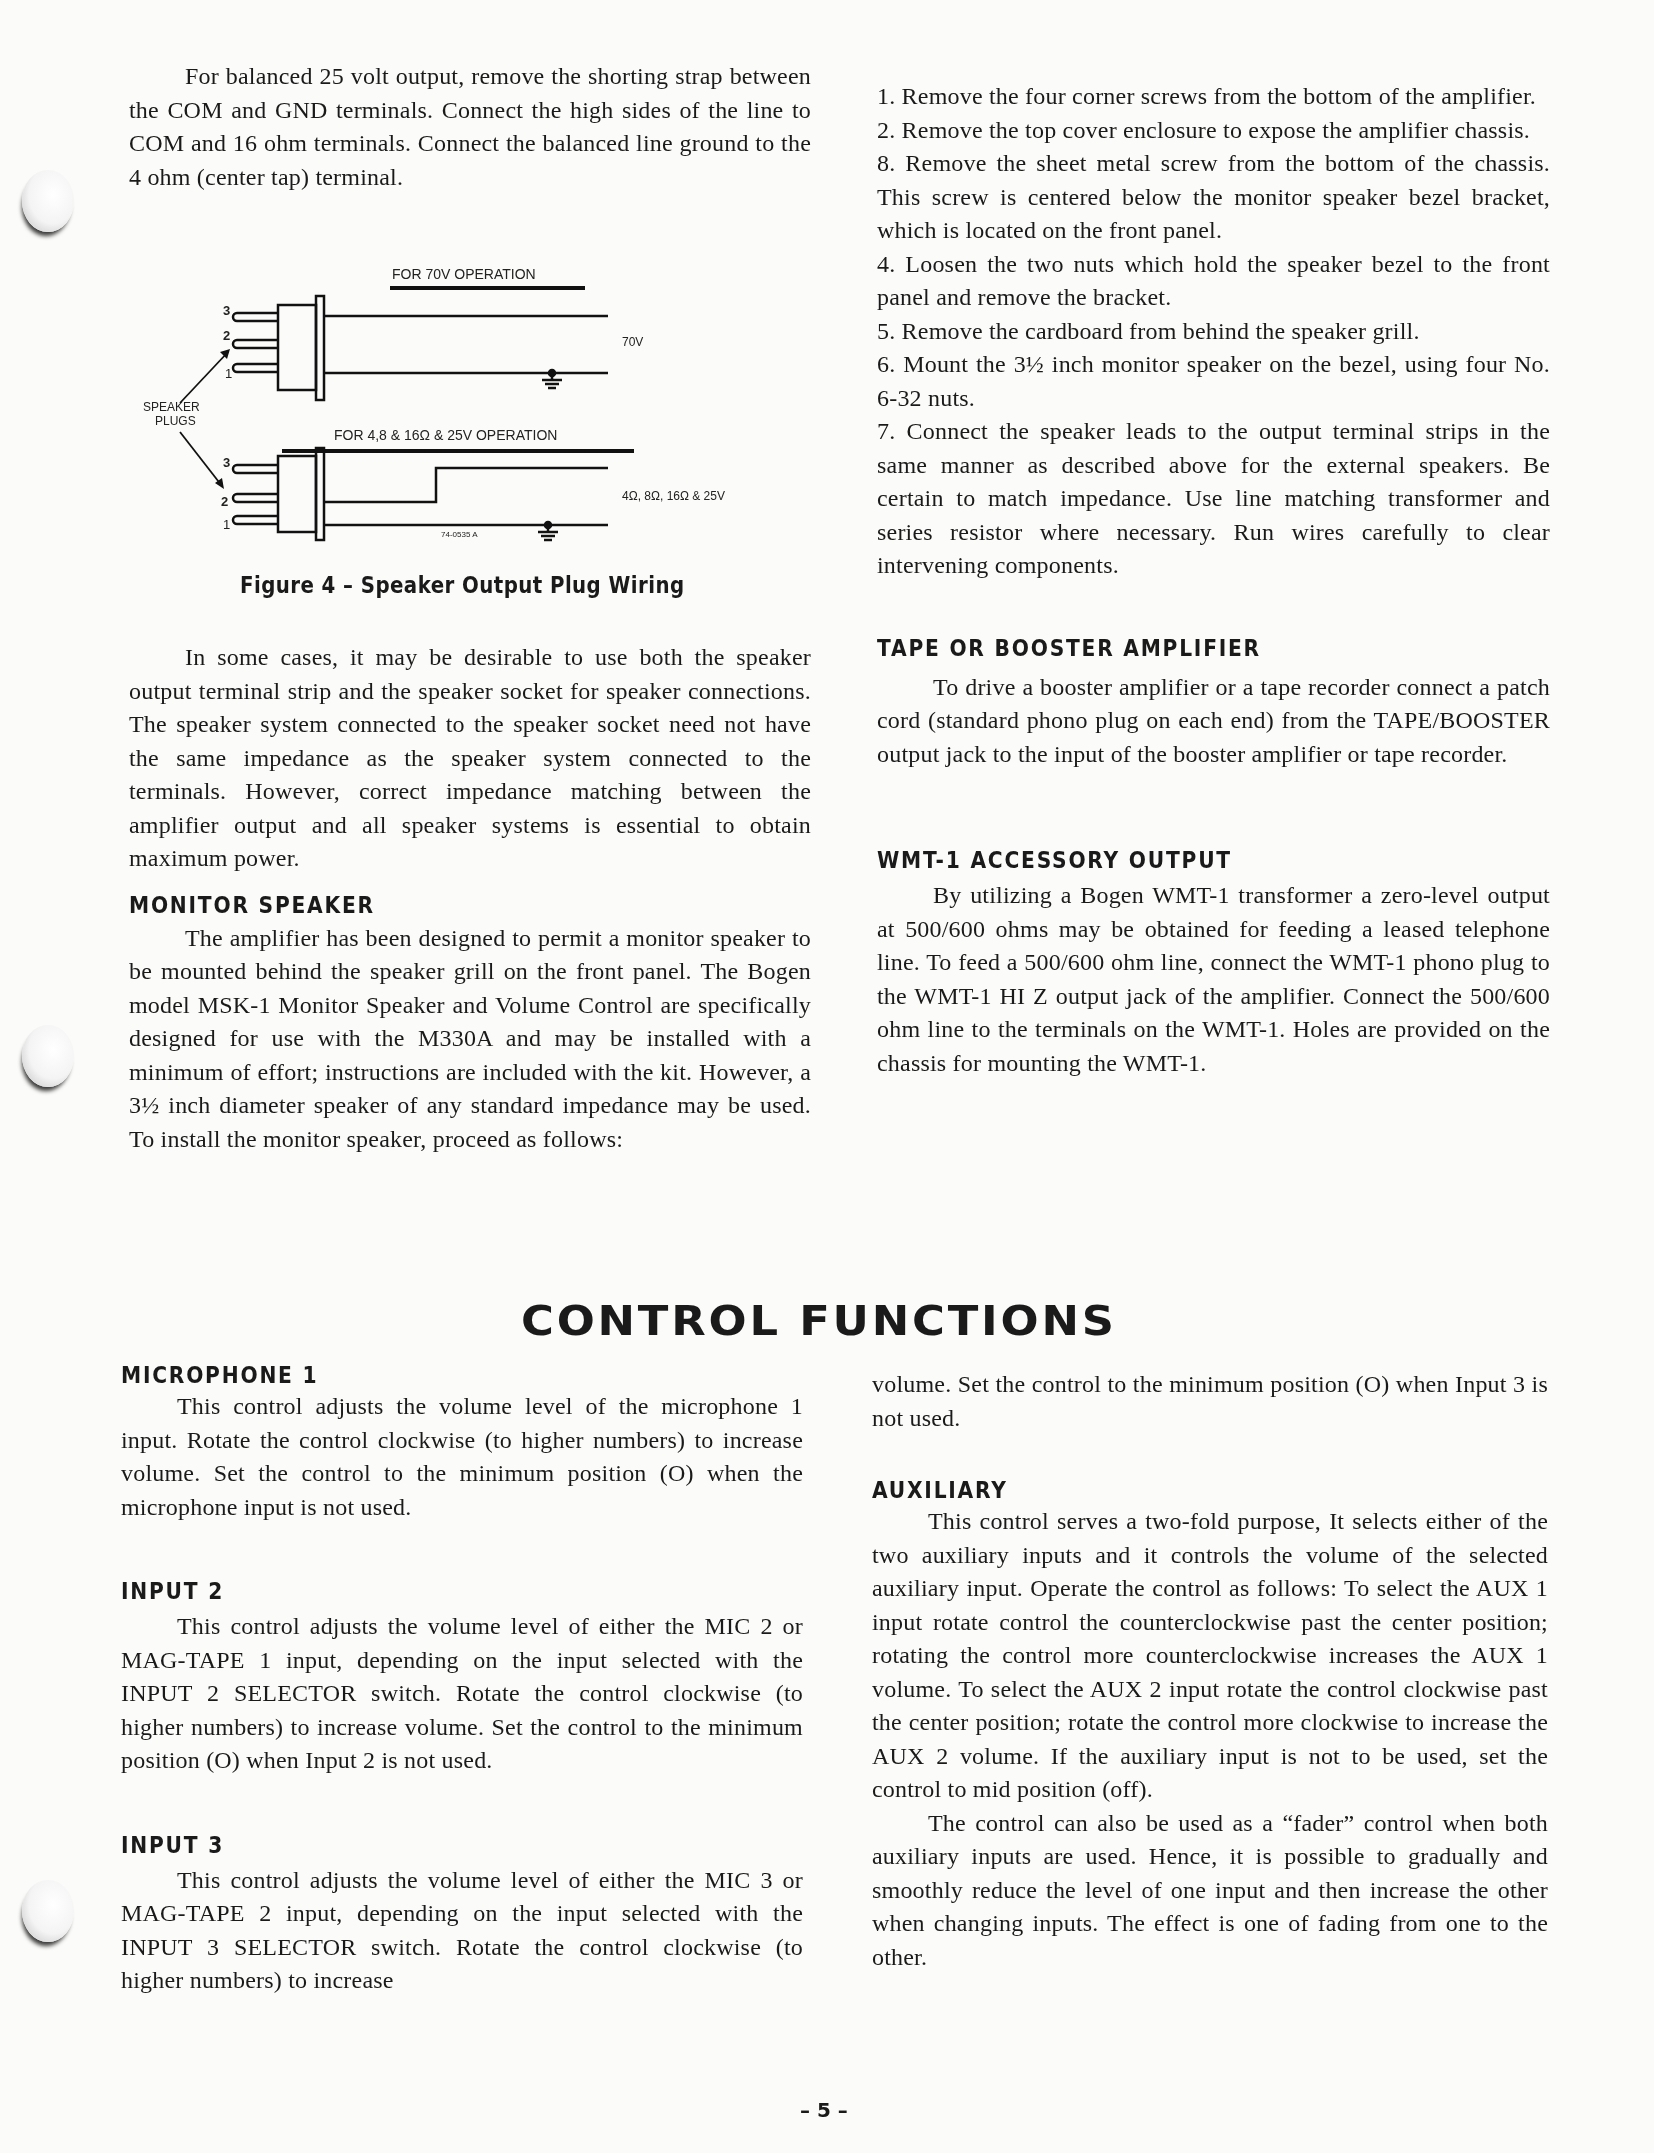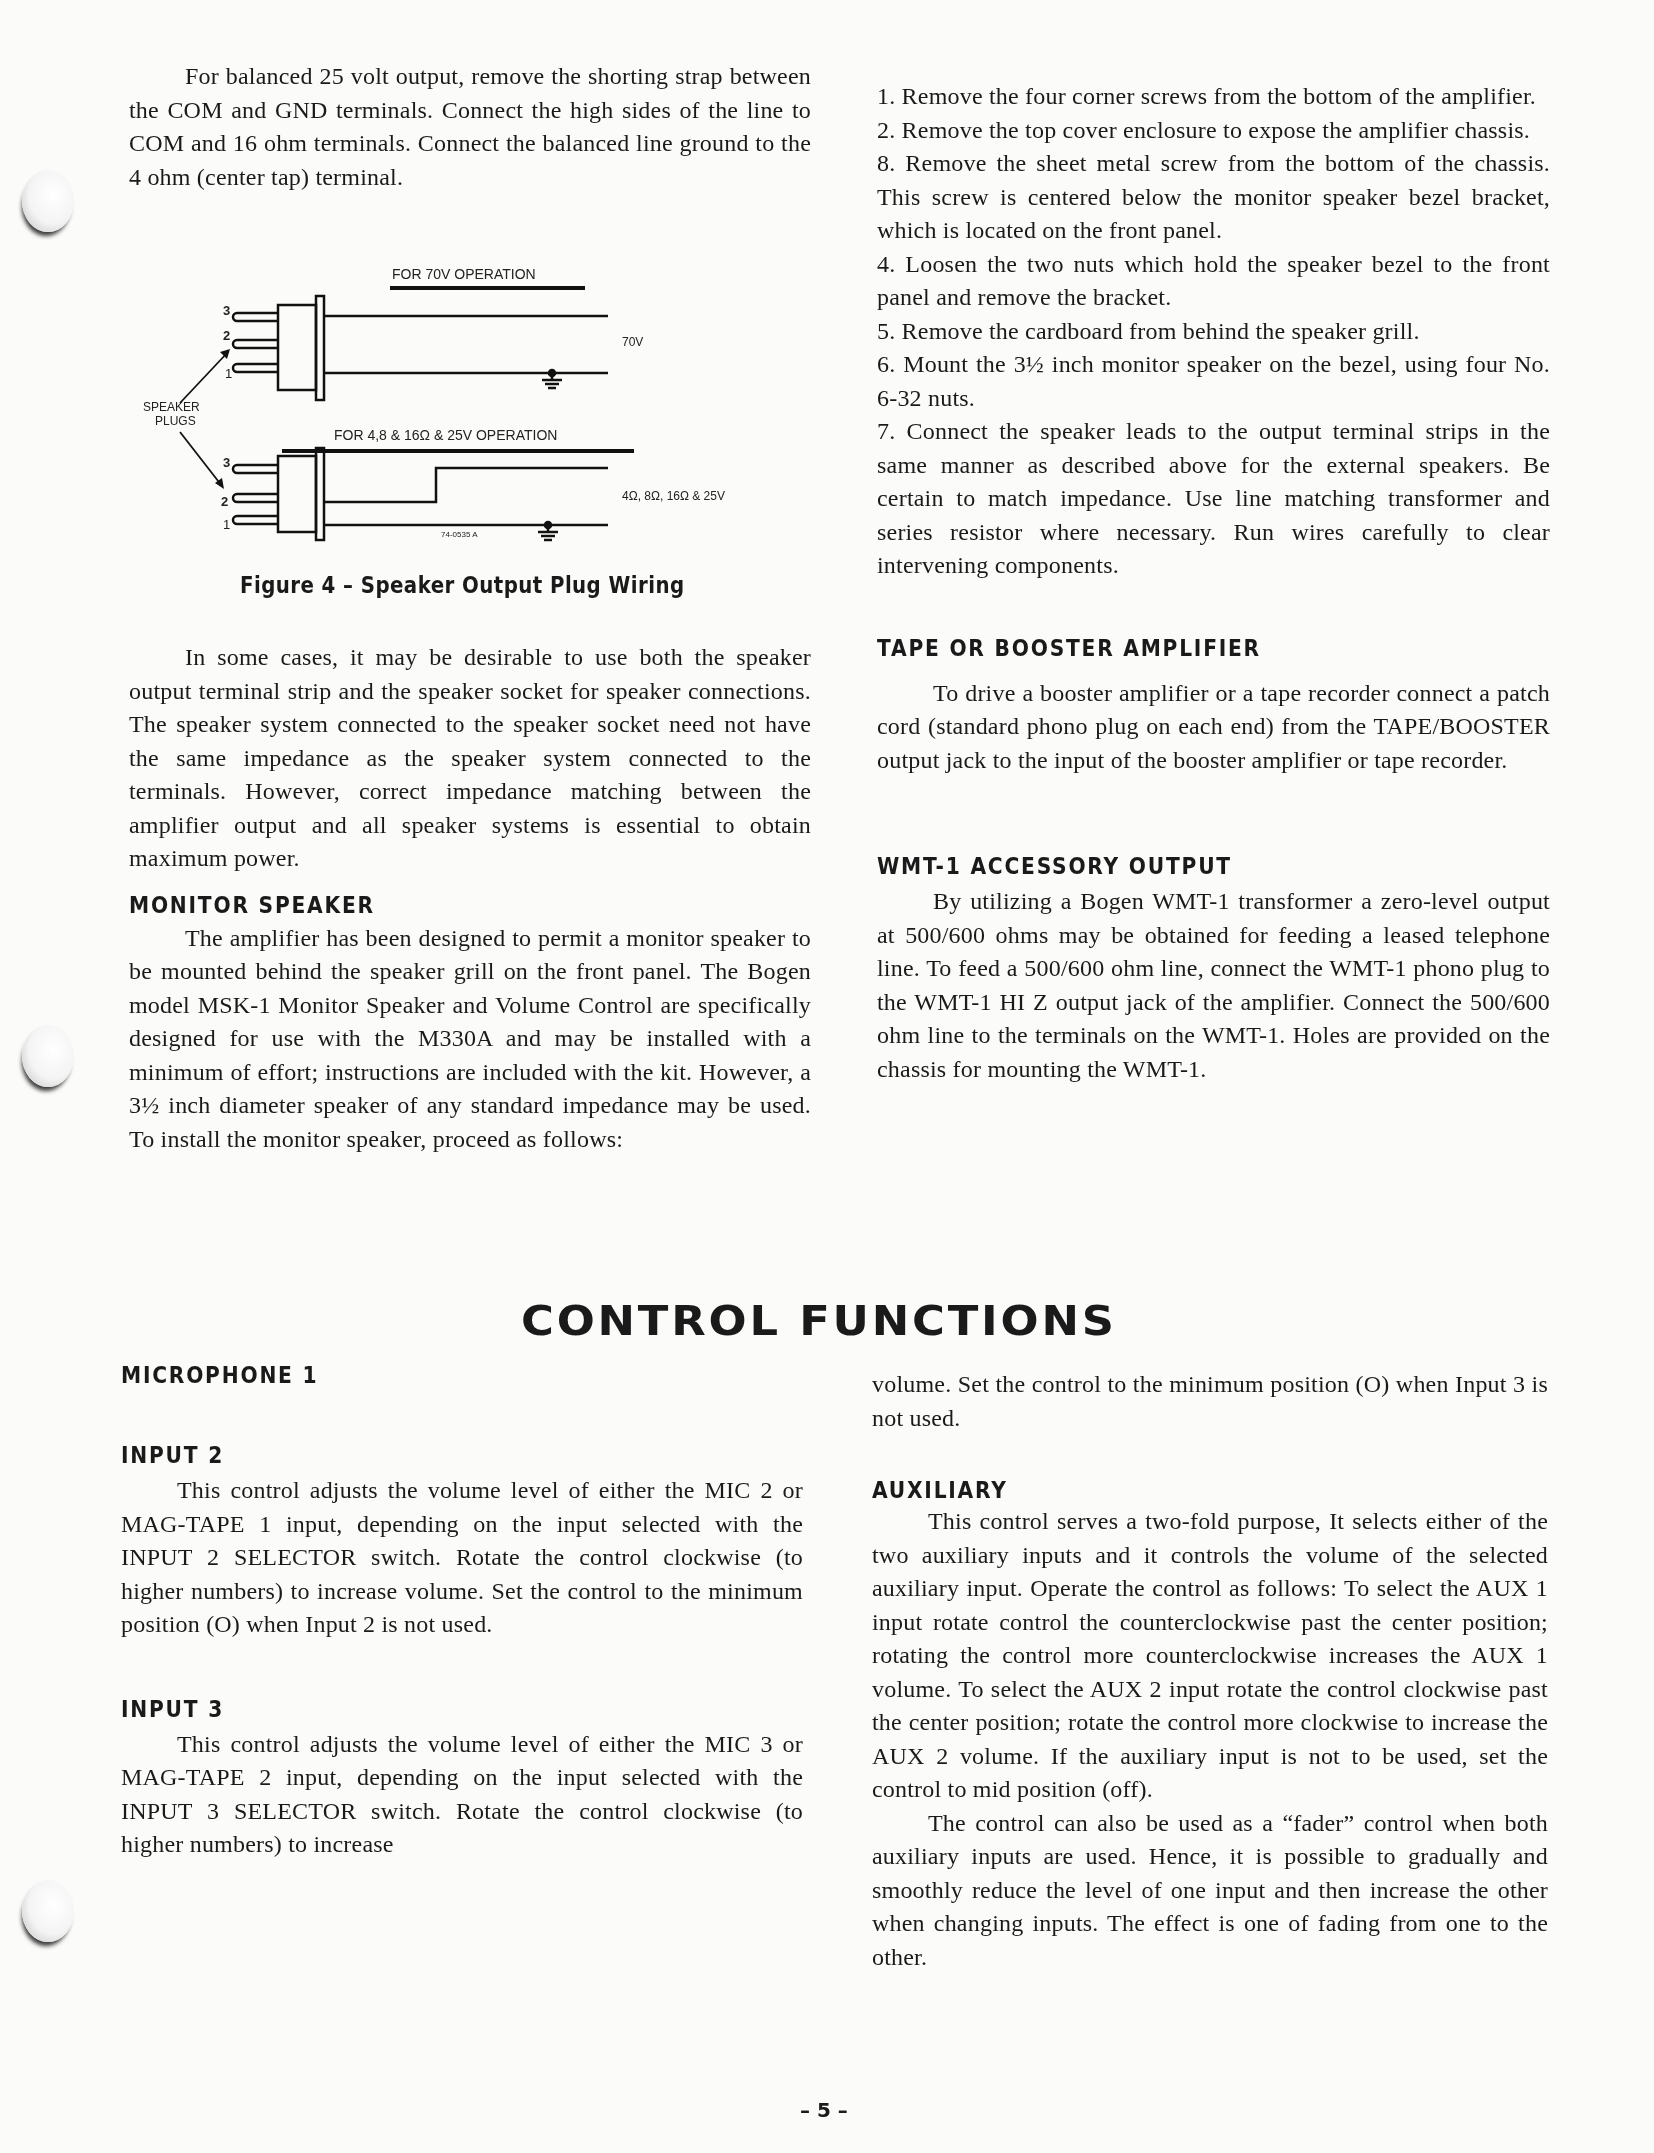--- a/index.html
+++ b/index.html
@@ -146,29 +146,30 @@
   <div>
     <p class="body list-item">1. Remove the four corner screws from the bottom of the amplifier.</p>
     <p class="body list-item">2. Remove the top cover enclosure to expose the amplifier chassis.</p>
     <p class="body list-item">8. Remove the sheet metal screw from the bottom of the chassis. This screw is centered below the monitor speaker bezel bracket, which is located on the front panel.</p>
     <p class="body list-item">4. Loosen the two nuts which hold the speaker bezel to the front panel and remove the bracket.</p>
     <p class="body list-item">5. Remove the cardboard from behind the speaker grill.</p>
     <p class="body list-item">6. Mount the 3½ inch monitor speaker on the bezel, using four No. 6-32 nuts.</p>
     <p class="body list-item">7. Connect the speaker leads to the output terminal strips in the same manner as described above for the external speakers. Be certain to match impedance. Use line matching transformer and series resistor where necessary. Run wires carefully to clear intervening components.</p>
   </div>
   <h3 class="sec" style="margin-top:52px;">TAPE OR BOOSTER AMPLIFIER</h3>
-  <p class="body indent" style="margin-top:16px;">To drive a booster amplifier or a tape recorder connect a patch cord (standard phono plug on each end) from the TAPE/BOOSTER output jack to the input of the booster amplifier or tape recorder.</p>
+  <p class="body indent" style="margin-top:10px;">To drive a booster amplifier or a tape recorder connect a patch cord (standard phono plug on each end) from the TAPE/BOOSTER output jack to the input of the booster amplifier or tape recorder.</p>
   <h3 class="sec" style="margin-top:76px;">WMT-1 ACCESSORY OUTPUT</h3>
   <p class="body indent" style="margin-top:6px;">By utilizing a Bogen WMT-1 transformer a zero-level output at 500/600 ohms may be obtained for feeding a leased telephone line. To feed a 500/600 ohm line, connect the WMT-1 phono plug to the WMT-1 HI Z output jack of the amplifier. Connect the 500/600 ohm line to the terminals on the WMT-1. Holes are provided on the chassis for mounting the WMT-1.</p>
 </div>
 
 <div class="big-title">CONTROL FUNCTIONS</div>
 
 <div class="col" style="left:121px; width:682px; top:1362px;">
   <h3 class="sec">MICROPHONE 1</h3>
+  <p class="body indent" style="margin-top:2px;">This control adjusts the volume level of the microphone 1 input. Rotate the control clockwise (to higher numbers) to increase volume. Set the control to the minimum position (O) when the microphone input is not used.</p>
   <h3 class="sec" style="margin-top:54px;">INPUT 2</h3>
   <p class="body indent" style="margin-top:6px;">This control adjusts the volume level of either the MIC 2 or MAG-TAPE 1 input, depending on the input selected with the INPUT 2 SELECTOR switch. Rotate the control clockwise (to higher numbers) to increase volume. Set the control to the minimum position (O) when Input 2 is not used.</p>
   <h3 class="sec" style="margin-top:54px;">INPUT 3</h3>
   <p class="body indent" style="margin-top:6px;">This control adjusts the volume level of either the MIC 3 or MAG-TAPE 2 input, depending on the input selected with the INPUT 3 SELECTOR switch. Rotate the control clockwise (to higher numbers) to increase</p>
 </div>
 
 <div class="col" style="left:872px; width:676px; top:1368px;">
   <p class="body">volume. Set the control to the minimum position (O) when Input 3 is not used.</p>
   <h3 class="sec" style="margin-top:42px;">AUXILIARY</h3>
   <p class="body indent" style="margin-top:2px;">This control serves a two-fold purpose, It selects either of the two auxiliary inputs and it controls the volume of the selected auxiliary input. Operate the control as follows: To select the AUX 1 input rotate control the counterclockwise past the center position; rotating the control more counterclockwise increases the AUX 1 volume. To select the AUX 2 input rotate the control clockwise past the center position; rotate the control more clockwise to increase the AUX 2 volume. If the auxiliary input is not to be used, set the control to mid position (off).</p>

